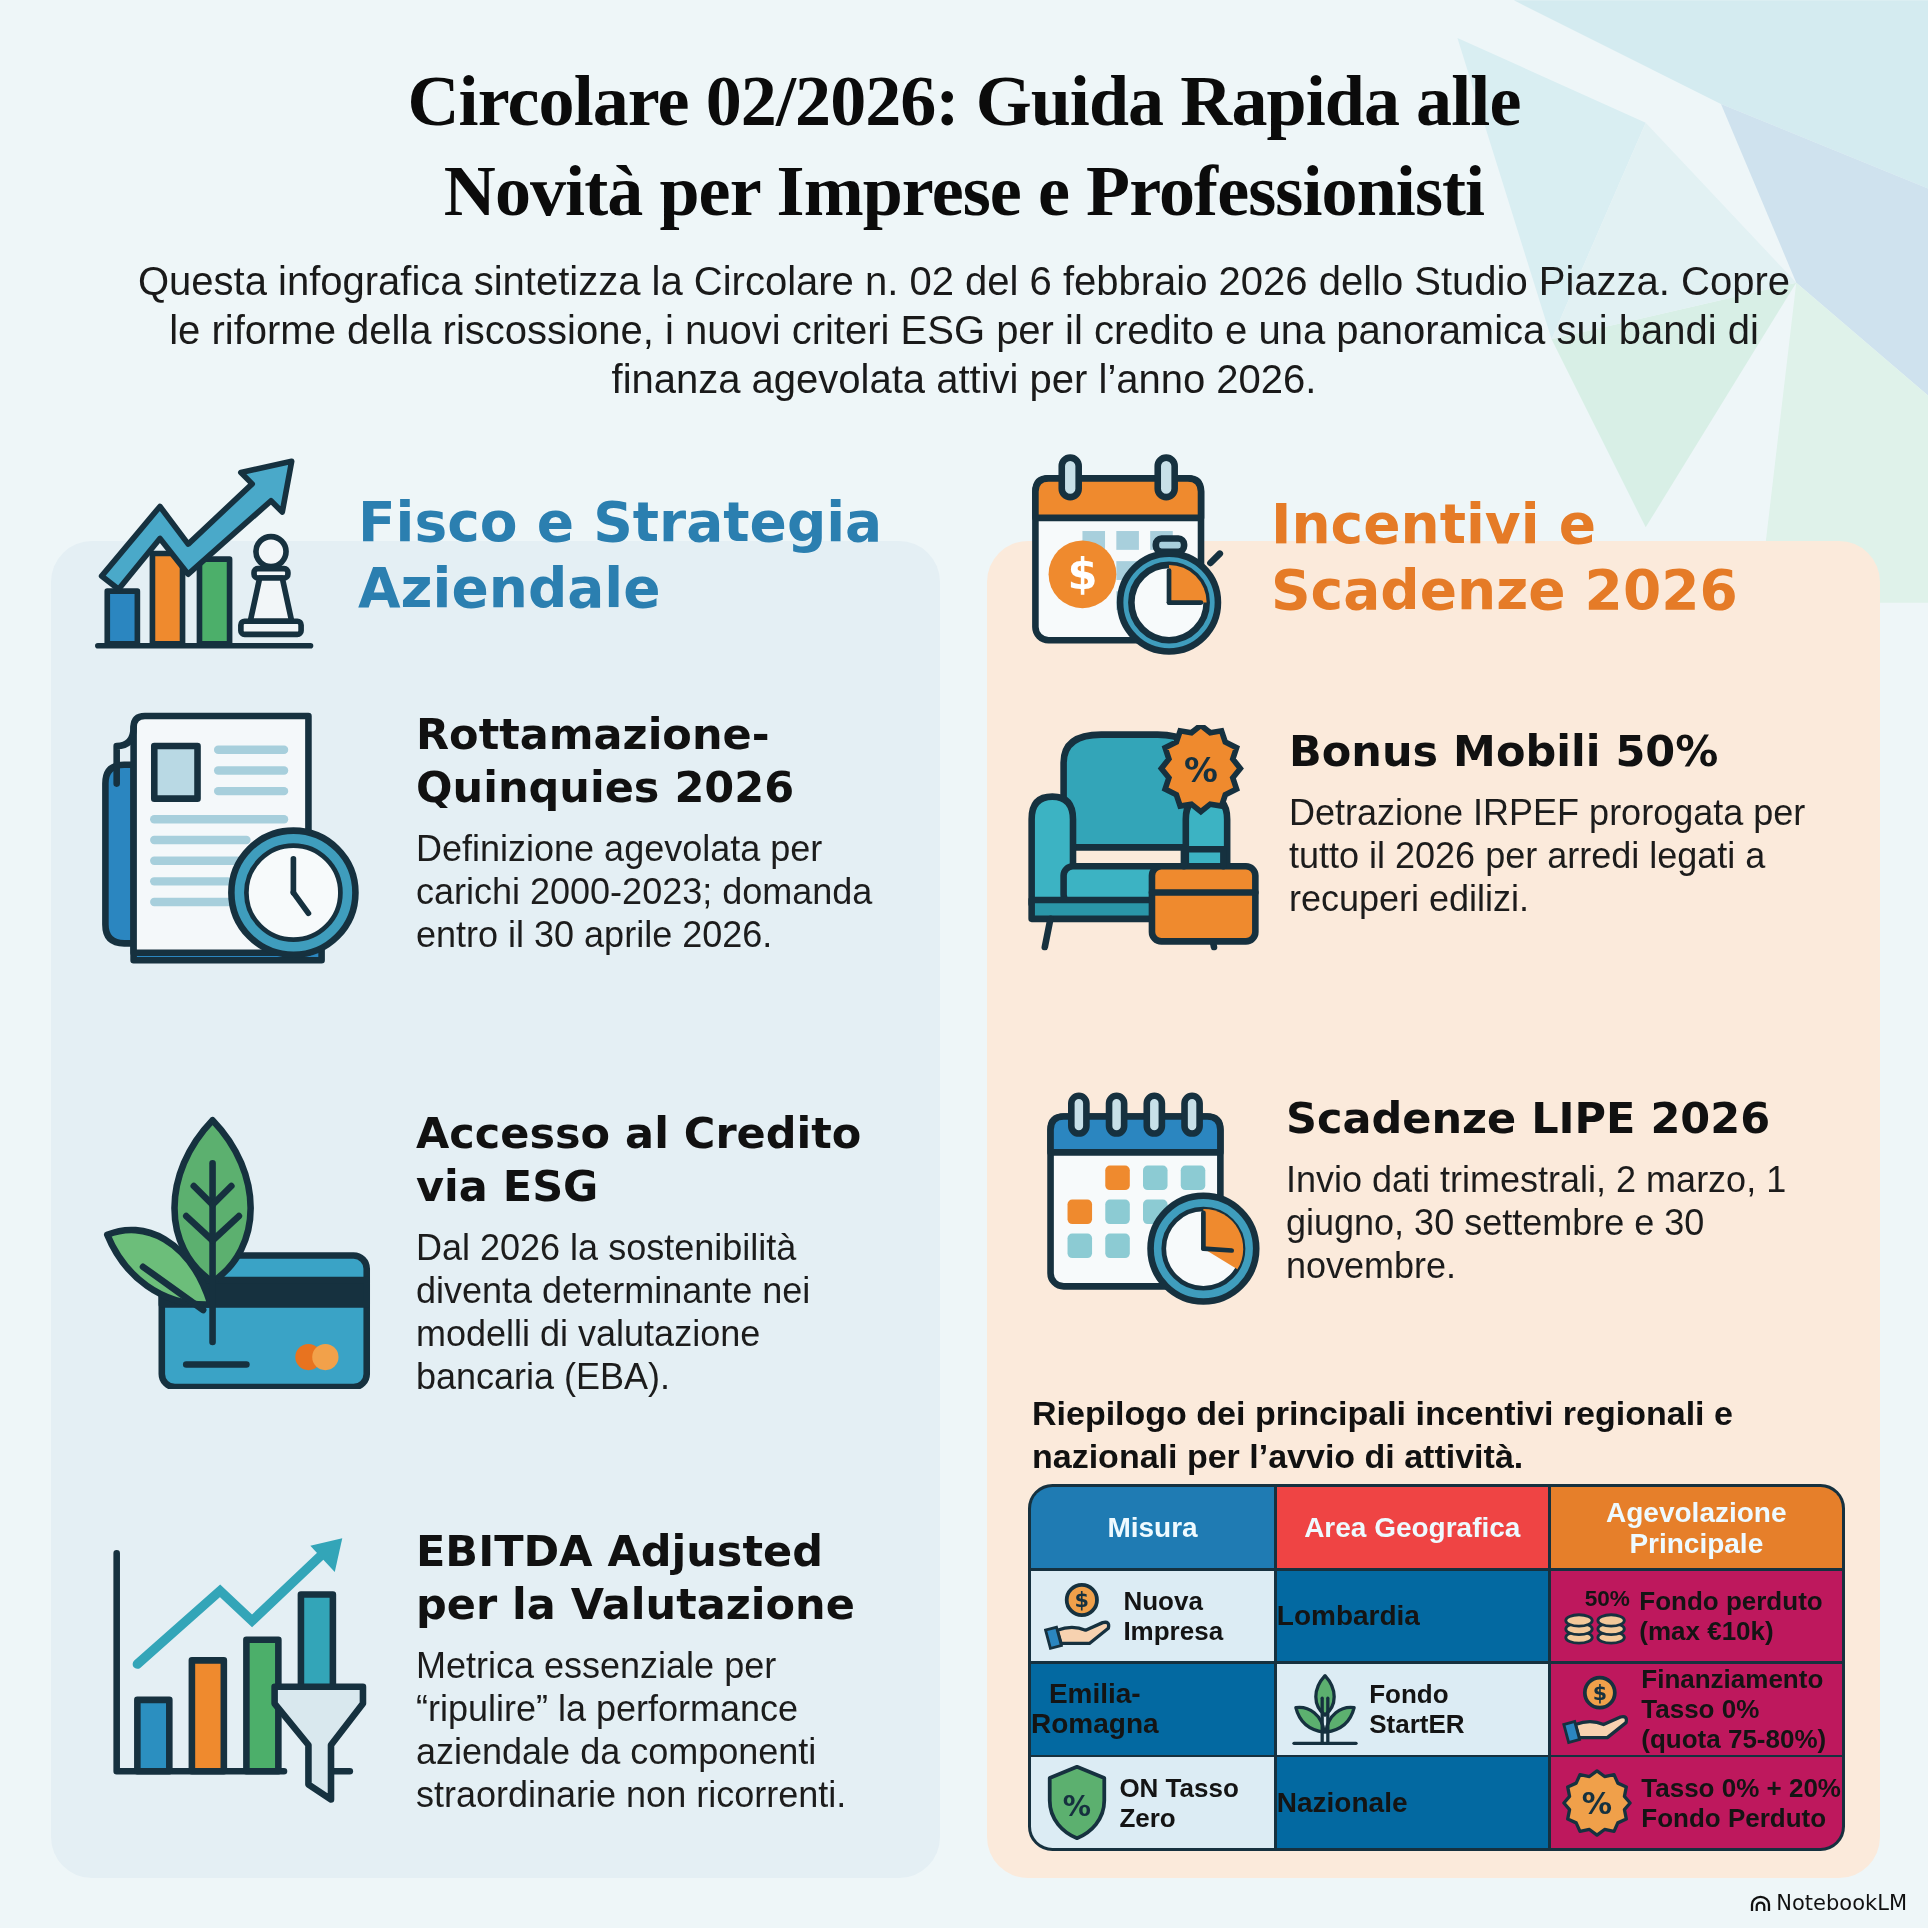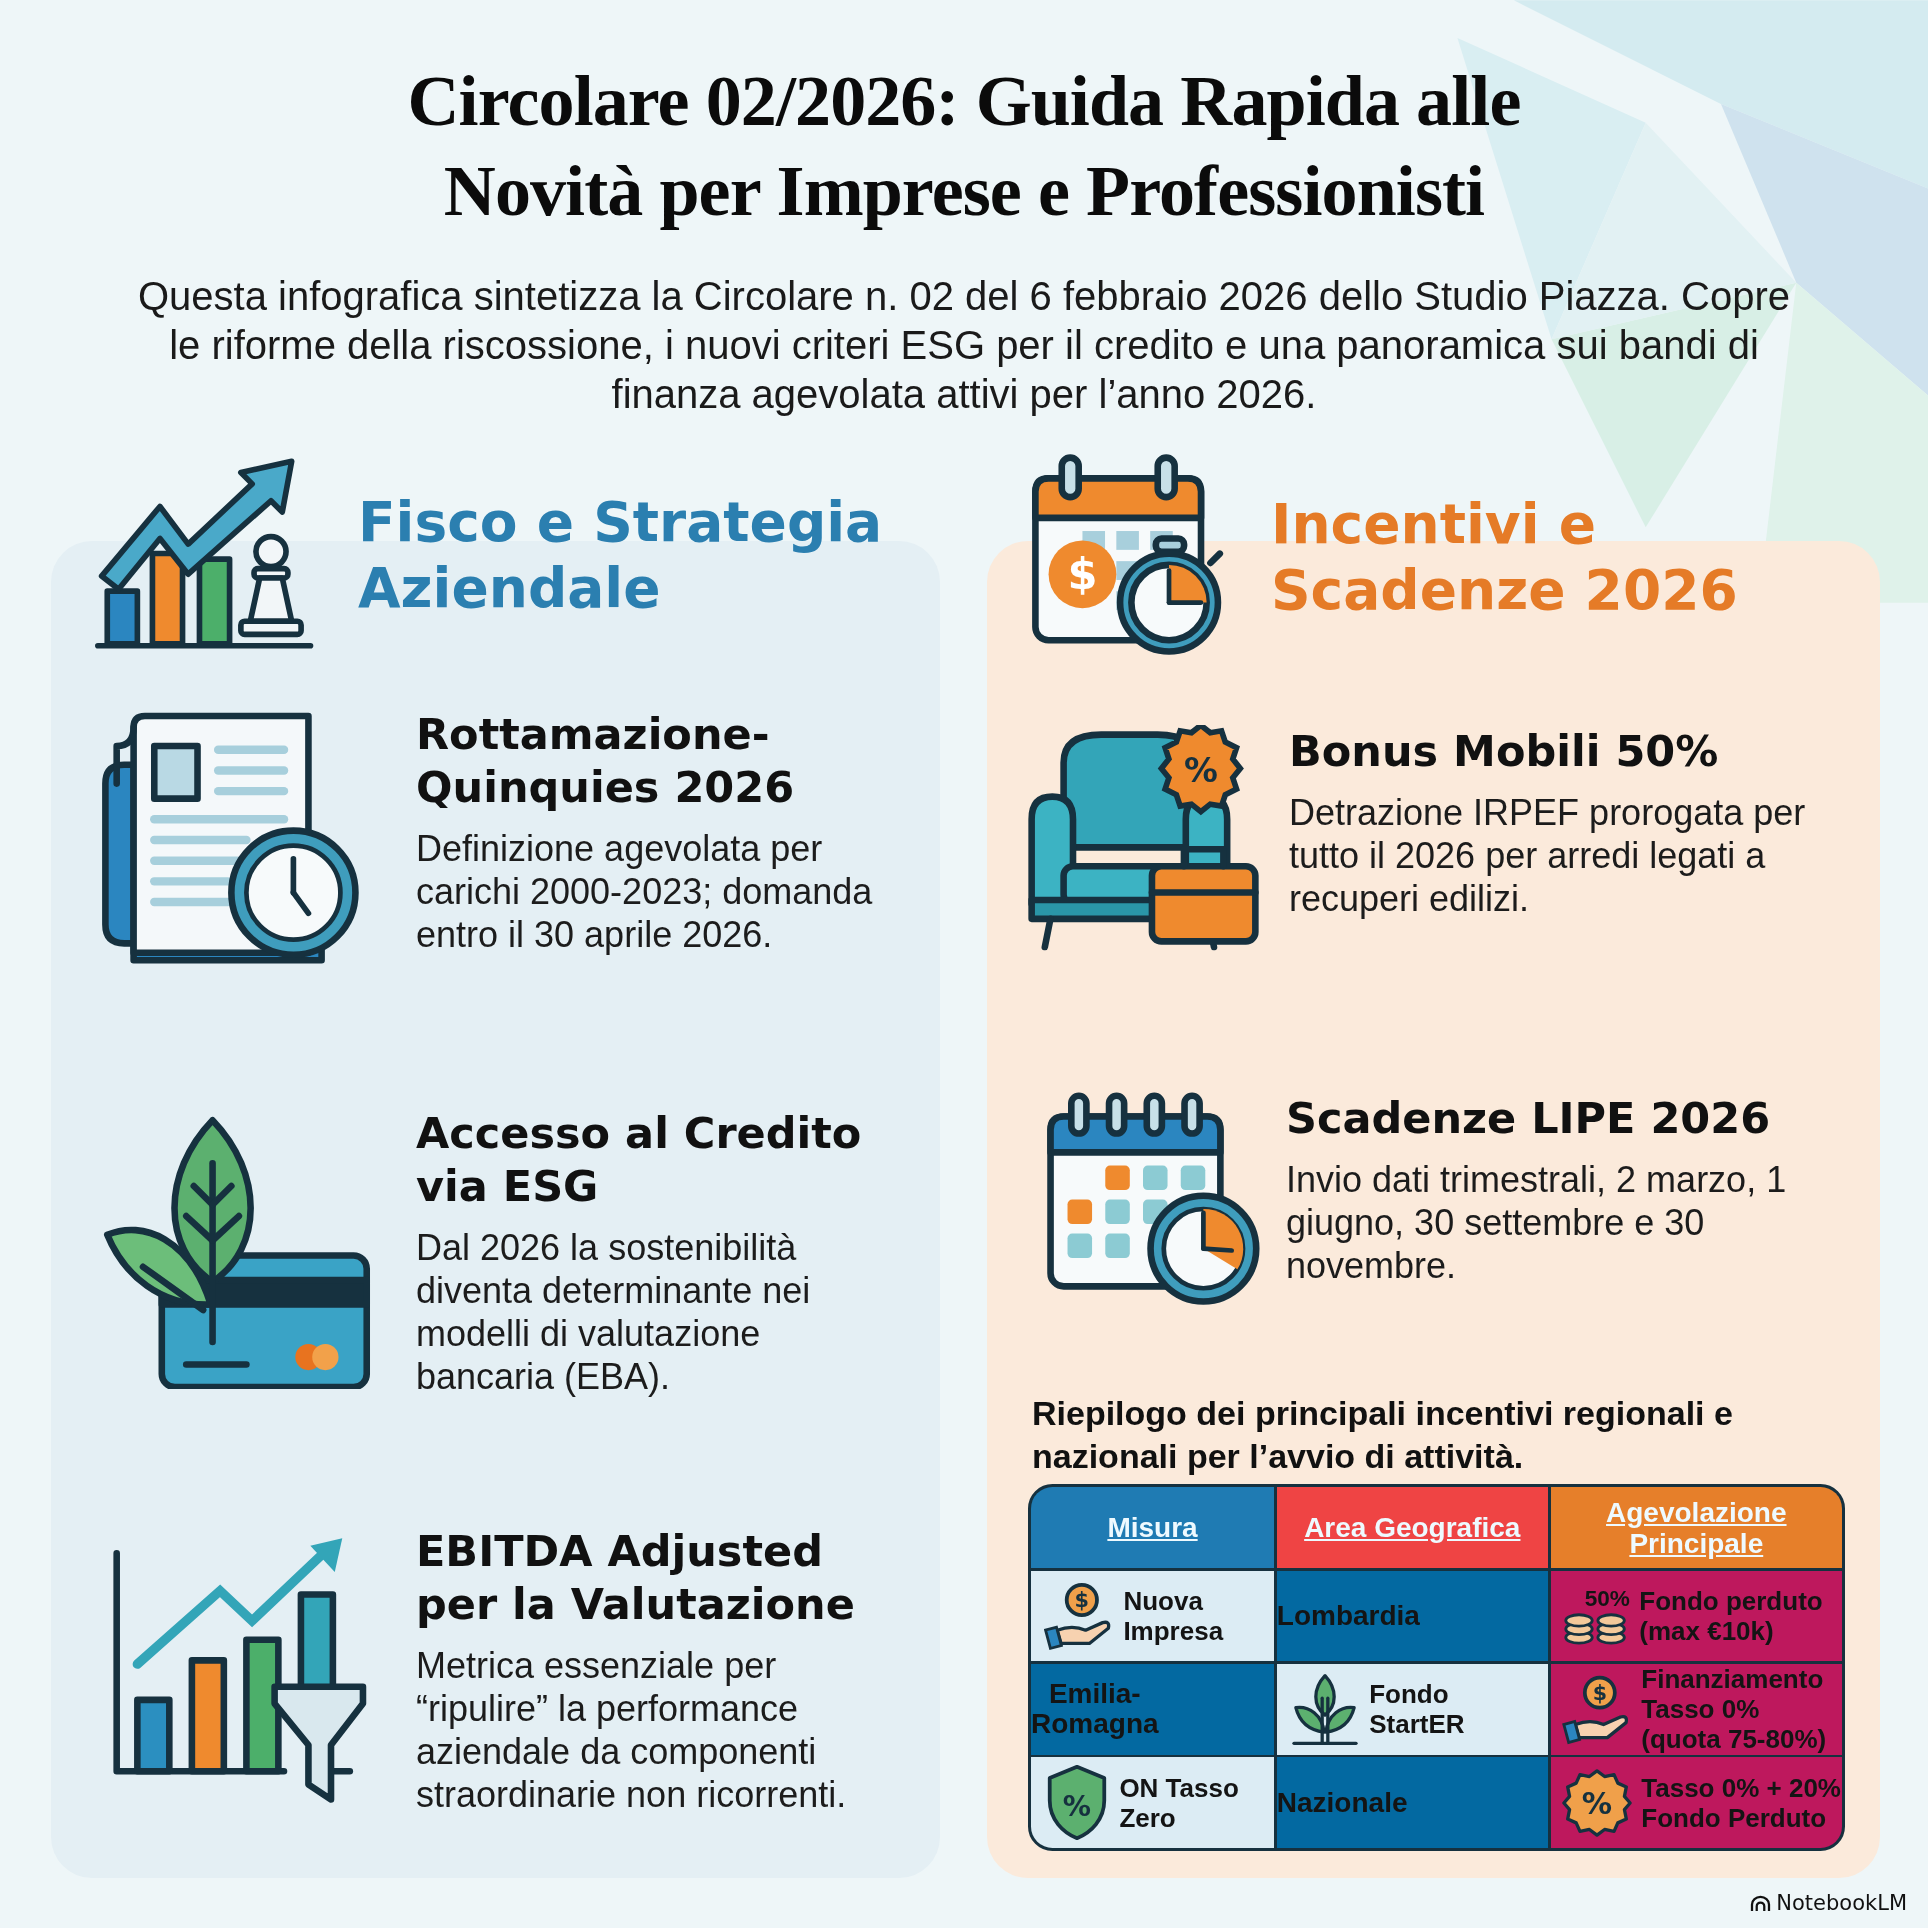--- a/index.html
+++ b/index.html
@@ -11,21 +11,21 @@
     color: #111;
   }
   .bg-poly { position: absolute; top: 0; right: 0; width: 527px; height: 603px; pointer-events: none; }
 
   .header { position: absolute; top: 56px; left: 0; width: 1928px; text-align: center; }
   .title {
     font-family: Liberation Serif, serif;
     font-weight: 700; font-size: 72px; line-height: 90px; letter-spacing: -0.9px; color: #0b0b0b;
   }
   .subtitle {
-    margin: 36px auto 0; width: 1657px;
+    margin: 21px auto 0; width: 1657px;
     font-size: 40px; line-height: 49px; color: #1a1a1a;
   }
 
   .panel { position: absolute; border-radius: 41px; }
   .panel-left  { left: 51px;  top: 541px; width: 889px; height: 1337px; background: #e4eff4; }
   .panel-right { left: 987px; top: 541px; width: 893px; height: 1337px; background: #fbeadb; }
 
   .section-head { position: absolute; display: flex; align-items: center; }
   .section-title {
     font-family: "DejaVu Sans", sans-serif;
@@ -51,21 +51,21 @@
   }
 
   .table {
     position: absolute; left: 1028px; top: 1484px; width: 817px; height: 367px;
     border: 3.8px solid #16313f; border-radius: 24.5px; overflow: hidden;
     display: grid; grid-template-columns: 243px 271px 1fr; grid-template-rows: 81px 1fr 1fr 1fr;
     background: #16313f; gap: 2.8px;
   }
   .th {
     display: flex; align-items: center; justify-content: center; text-align: center;
-    color: #eefaff; font-weight: 700; font-size: 28px; line-height: 31px; text-decoration: underline;
+    color: #eefaff; font-weight: 700; font-size: 28px; line-height: 31px;
   }
   .th.c1 { background: #1f7bb3; }
   .th.c2 { background: #ef4444; }
   .th.c3 { background: #e67f2a; }
   .td { display: flex; align-items: center; font-weight: 700; font-size: 26px; line-height: 30px; color: #141414; }
   .td.c1 { background: #dcecf4; padding-left: 13px; }
   .td.c2 { background: #0369a1; text-align: center; font-size: 28px; }
   .td.c3 { background: #be185d; padding-left: 11.3px; }
   .td .cell-icon { flex: 0 0 auto; margin-right: 9.4px; display: flex; align-items: center; }
   .td .cell-text { white-space: pre-line; }

